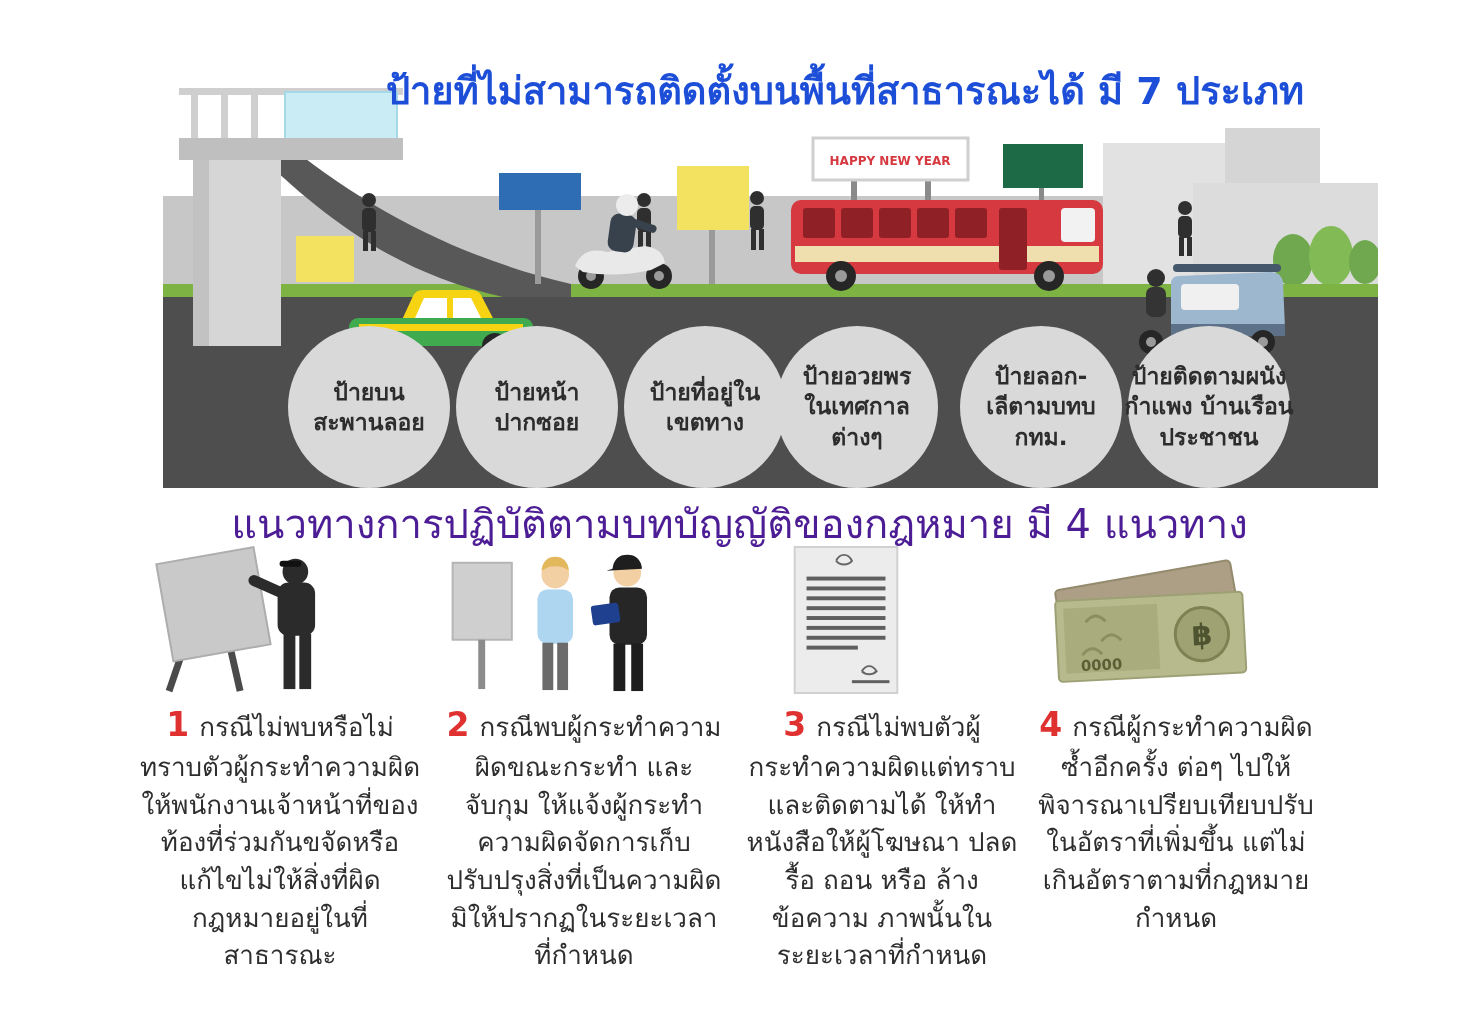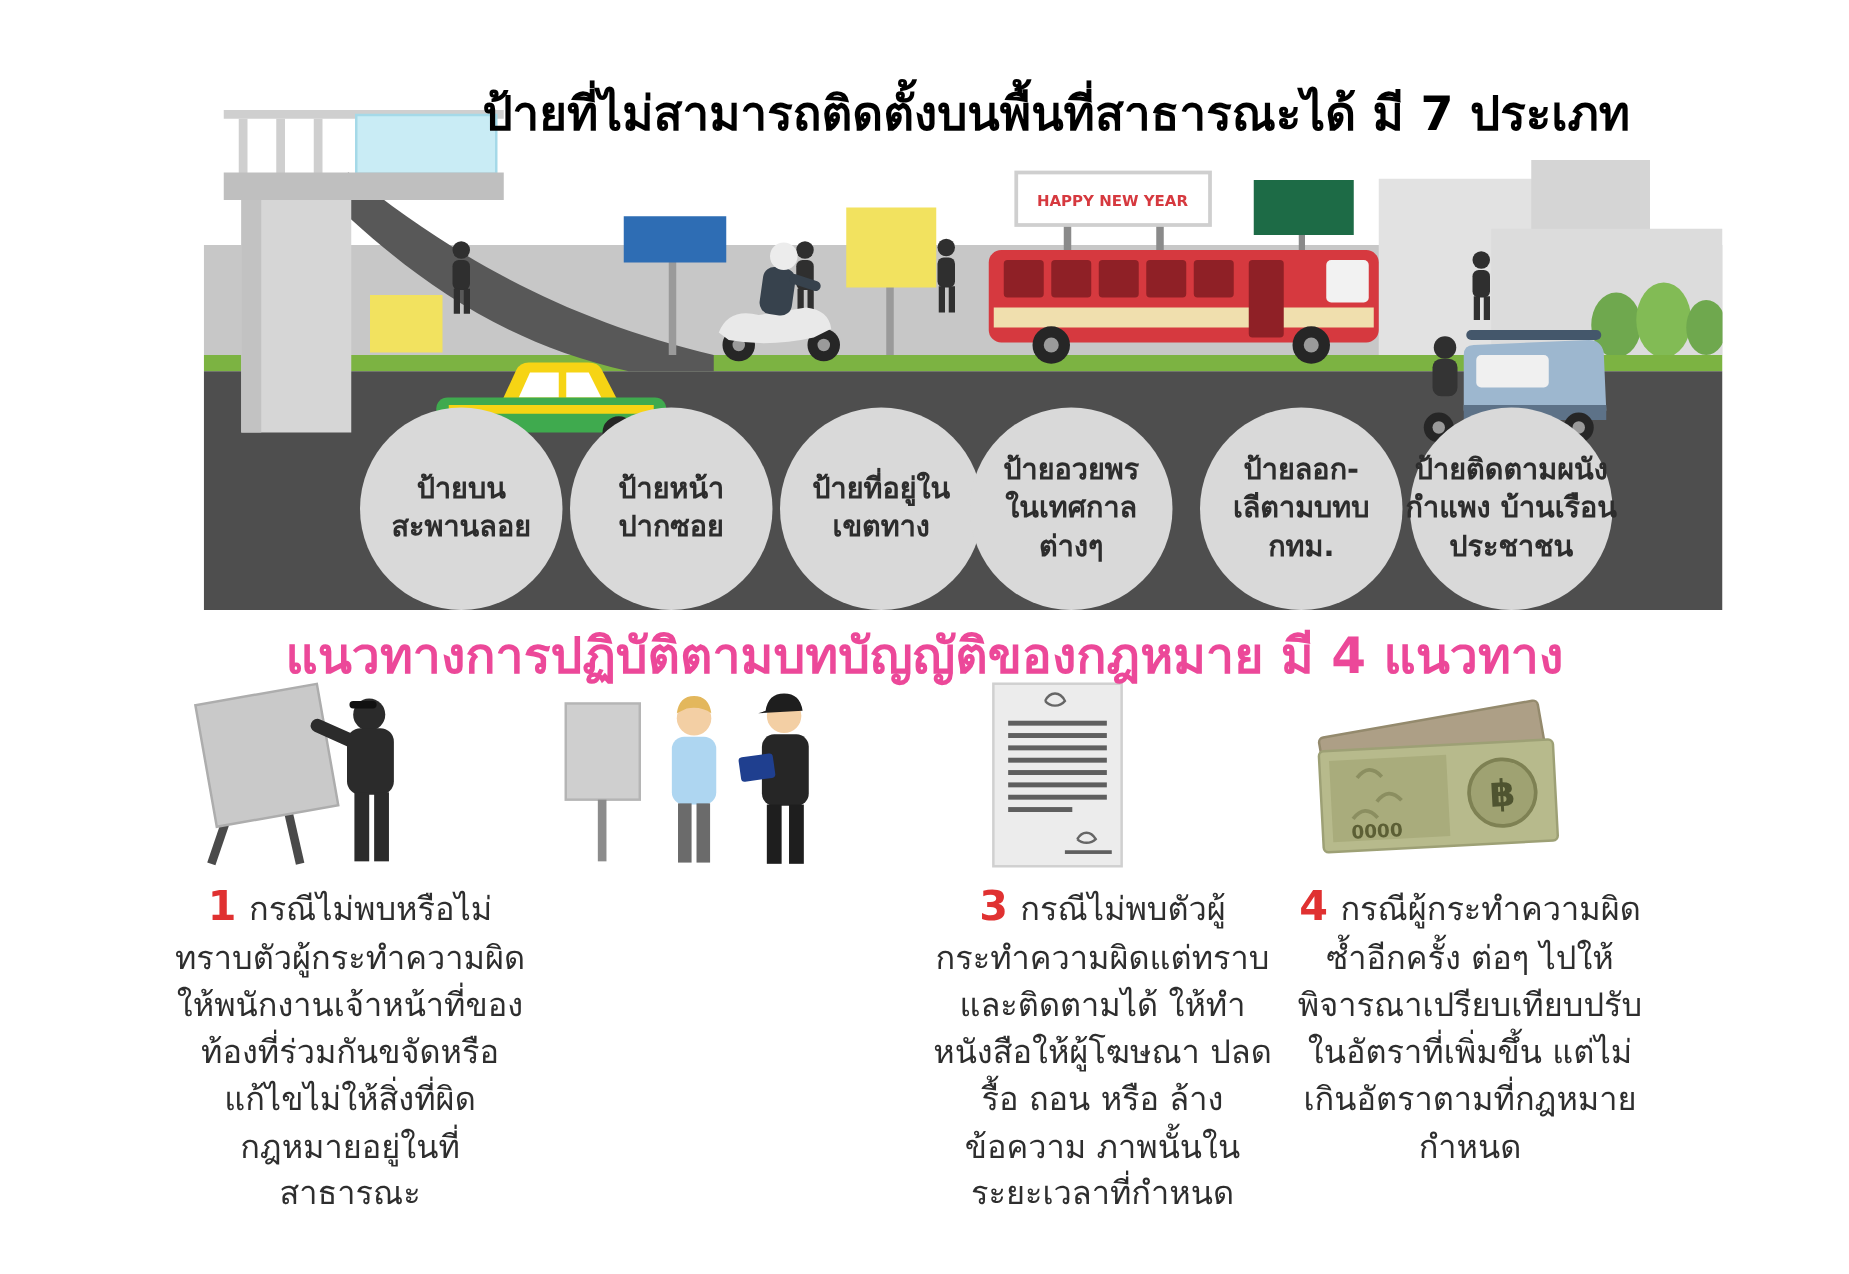--- a/index.html
+++ b/index.html
@@ -2,36 +2,36 @@
 <html><head>
 <meta charset="utf-8">
 <style>
   html,body { margin:0; padding:0; background:#ffffff; }
   .page {
     position:relative; width:1479px; height:1019px; background:#ffffff;
     font-family:"DejaVu Sans","Liberation Sans",sans-serif; overflow:hidden;
   }
   .top-title {
     position:absolute; left:370px; top:68px; width:950px;
-    font-size:38px; font-weight:bold; color:#000000; text-align:center;
+    font-size:38px; font-weight:bold; color:#1d4ed8; text-align:center;
     z-index:3; line-height:1.25;
   }
   .scene { position:absolute; left:115px; top:88px; width:1215px; height:400px; z-index:1;margin-left:48px; }
   .circle {
     position:absolute; width:162px; height:162px; border-radius:50%;
     background:#d9d9d9; top:326px; z-index:2;
   }
   .circle-label {
     position:absolute; width:140%; left:-20%; top:50%; transform:translateY(-50%);
     text-align:center; font-size:23px; font-weight:bold; color:#2d2d2d;
     white-space:pre-line; line-height:1.32;
   }
   .bottom-title {
     position:absolute; left:0; top:492px; width:100%; text-align:center;
-    font-size:40px; font-weight:bold; color:#ec4899; z-index:3;
+    font-size:40px; font-weight:normal; color:#4c1d95; z-index:3;
   }
   .col { position:absolute; top:545px; z-index:2; }
   .col-icon { height:150px; margin-bottom:6px; }
   .col-text { font-size:26px; color:#2e2e2e; line-height:1.45; text-align:center; }
   .col-number { color:#e03131; font-weight:bold; font-size:33px; margin-right:10px; }
 </style>
 </head>
 <body>
 
 <div class="page">
@@ -224,20 +224,23 @@
         <rect x="99" y="99" width="11" height="48" fill="#6b6b6b"></rect>
         <rect x="114" y="99" width="11" height="48" fill="#6b6b6b"></rect>
         <circle cx="185" cy="28" r="14" fill="#f3cfa4"></circle>
         <path d="M170 24 Q172 10 185 10 Q198 10 200 24 L164 26 Z" fill="#1e1e1e"></path>
         <rect x="167" y="43" width="38" height="58" rx="10" fill="#262626"></rect>
         <rect x="149" y="60" width="28" height="20" rx="3" fill="#1f3f8f" transform="rotate(-8 163 70)"></rect>
         <rect x="171" y="100" width="12" height="48" fill="#1e1e1e"></rect>
         <rect x="189" y="100" width="12" height="48" fill="#1e1e1e"></rect>
       </svg>
     </div>
+    <div class="col-text">
+      <span class="col-number">2</span><span>กรณีพบผู้กระทำความผิดขณะกระทำ และจับกุม ให้แจ้งผู้กระทำความผิดจัดการเก็บ ปรับปรุงสิ่งที่เป็นความผิดมิให้ปรากฏในระยะเวลาที่กำหนด</span>
+    </div>
   </div>
 
   <div class="col" style="left:746px;width:272px">
     <div class="col-icon">
       <svg viewBox="0 0 200 152" width="200" height="150">
         <rect x="48" y="2" width="104" height="148" fill="#ececec" stroke="#d0d0d0" stroke-width="2"></rect>
         <path d="M90 16 c4 -8 12 -8 16 0 c-4 5 -12 5 -16 0" stroke="#666666" stroke-width="2" fill="none"></path>
         <rect x="60" y="32" width="80" height="4" fill="#5f5f5f"></rect>
         <rect x="60" y="42" width="80" height="4" fill="#5f5f5f"></rect>
         <rect x="60" y="52" width="80" height="4" fill="#5f5f5f"></rect>

